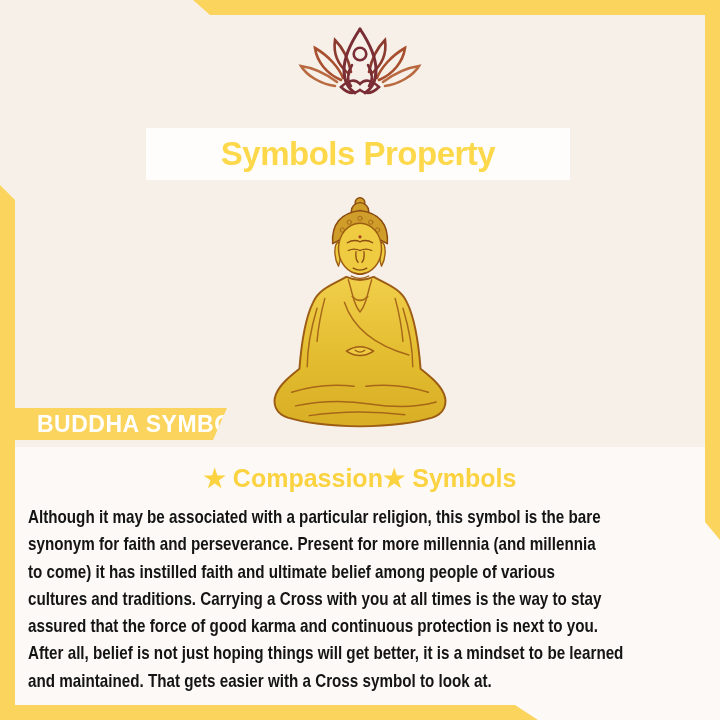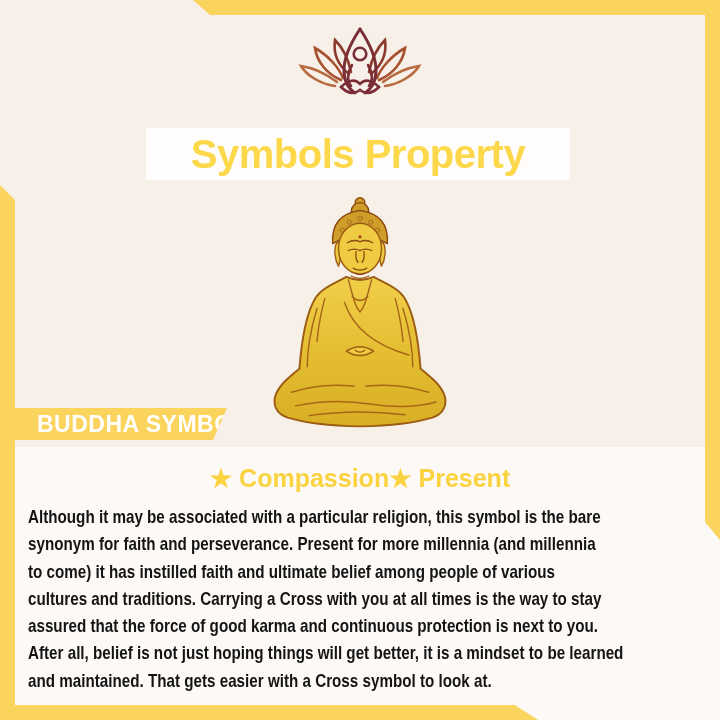--- a/index.html
+++ b/index.html
@@ -39,21 +39,21 @@
     font-size:15px; letter-spacing:3.5px; color:#443f3b; font-weight:400;
   }
 
   
   .title-banner {
     position:absolute; left:146px; top:128px; width:424px; height:52px;
     background:#fefdfb;
     display:flex; align-items:center; justify-content:center;
   }
   .title-banner h1 {
-    margin:0; font-size:40px; font-weight:700; color:#fcd84a; letter-spacing:-0.5px;
+    margin:0; font-size:33px; font-weight:700; color:#fcd84a; letter-spacing:-0.5px;
   }
 
   
   .buddha { position:absolute; left:262px; top:189px; width:196px; height:254px; }
 
   
   .symbol-flag {
     position:absolute; left:15px; top:408px; width:212px; height:32px;
     background:#fbd45e;
     clip-path: polygon(0 0, 100% 0, calc(100% - 14px) 100%, 0 100%);
@@ -186,21 +186,21 @@
         <path d="M86,166 Q100,157 114,166 Q100,175 86,166 Z" fill="#eecb40" stroke="#9c5c14" stroke-width="1.4"></path>
         <path d="M95,165 Q100,169 105,165" fill="none" stroke="#9c5c14" stroke-width="1.2"></path>
       </g>
     </svg>
   </div>
 
   <div class="symbol-flag">
     <span>BUDDHA SYMBOL</span>
   </div>
 
-  <div class="props-line">★ Compassion★ Present</div>
+  <div class="props-line">★ Compassion★ Symbols</div>
 
   <div class="description">
     <div class="line">Although it may be associated with a particular religion, this symbol is the bare</div>
     <div class="line">synonym for faith and perseverance. Present for more millennia (and millennia</div>
     <div class="line">to come) it has instilled faith and ultimate belief among people of various</div>
     <div class="line">cultures and traditions. Carrying a Cross with you at all times is the way to stay</div>
     <div class="line">assured that the force of good karma and continuous protection is next to you.</div>
     <div class="line">After all, belief is not just hoping things will get better, it is a mindset to be learned</div>
     <div class="line">and maintained. That gets easier with a Cross symbol to look at.</div>
   </div>

